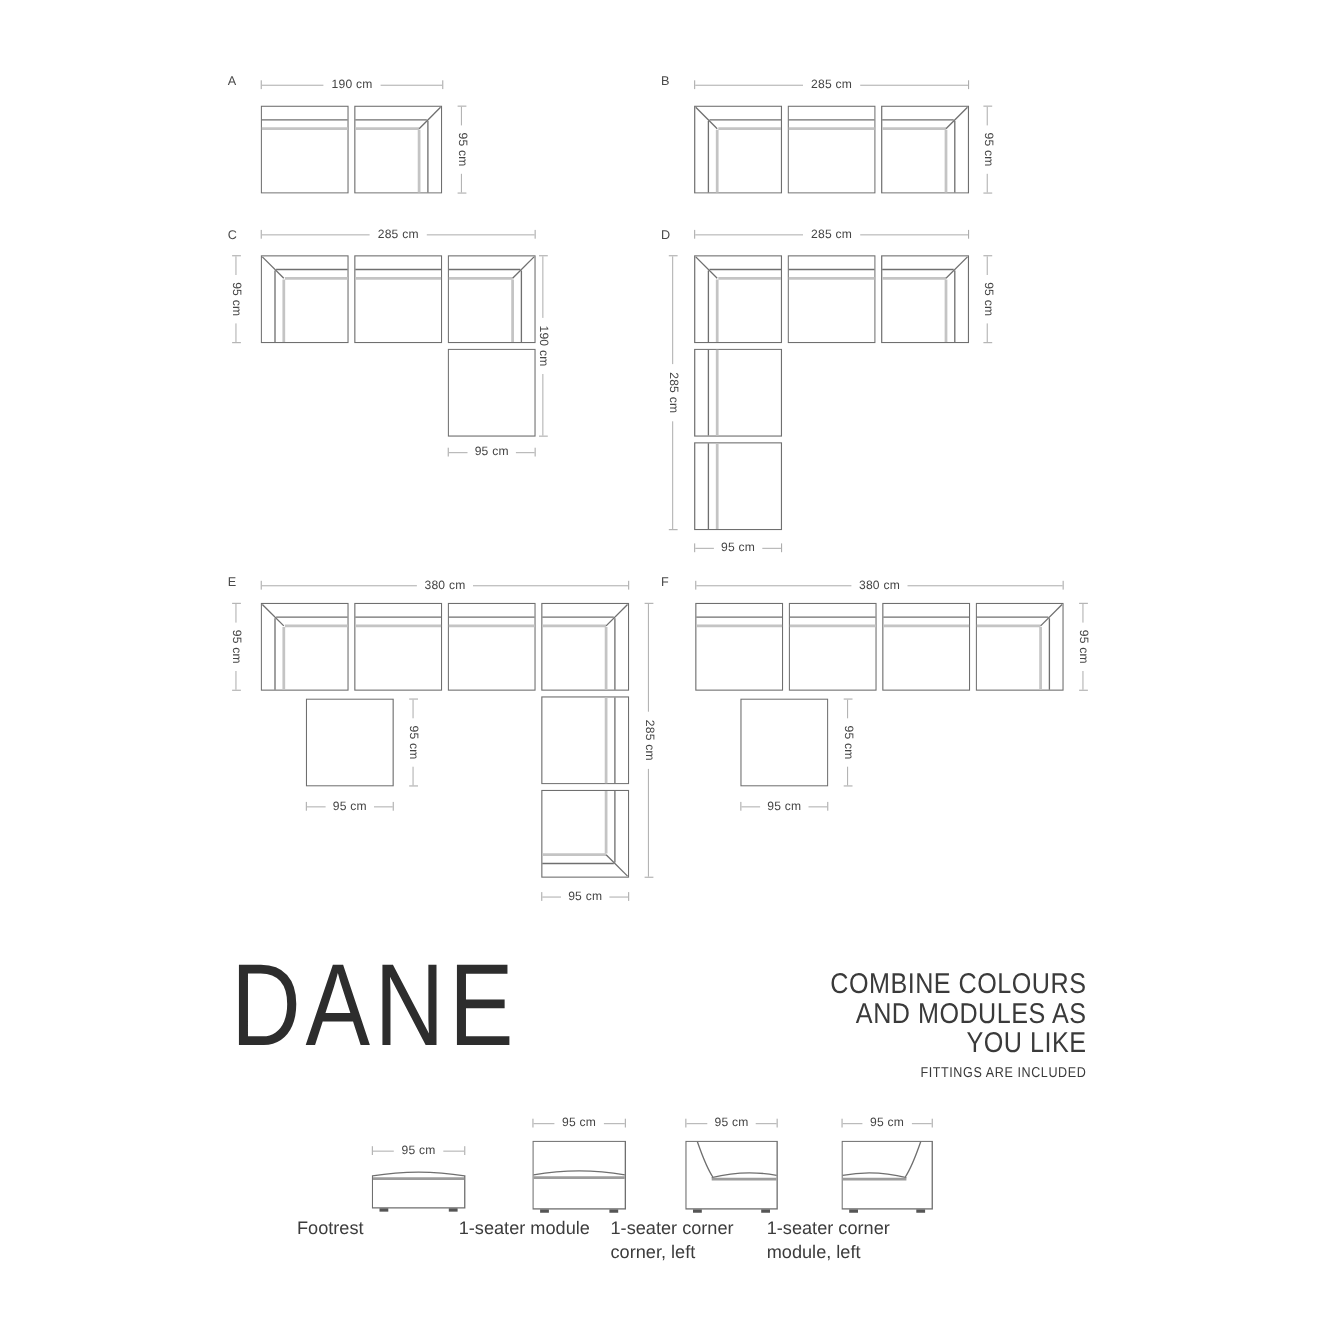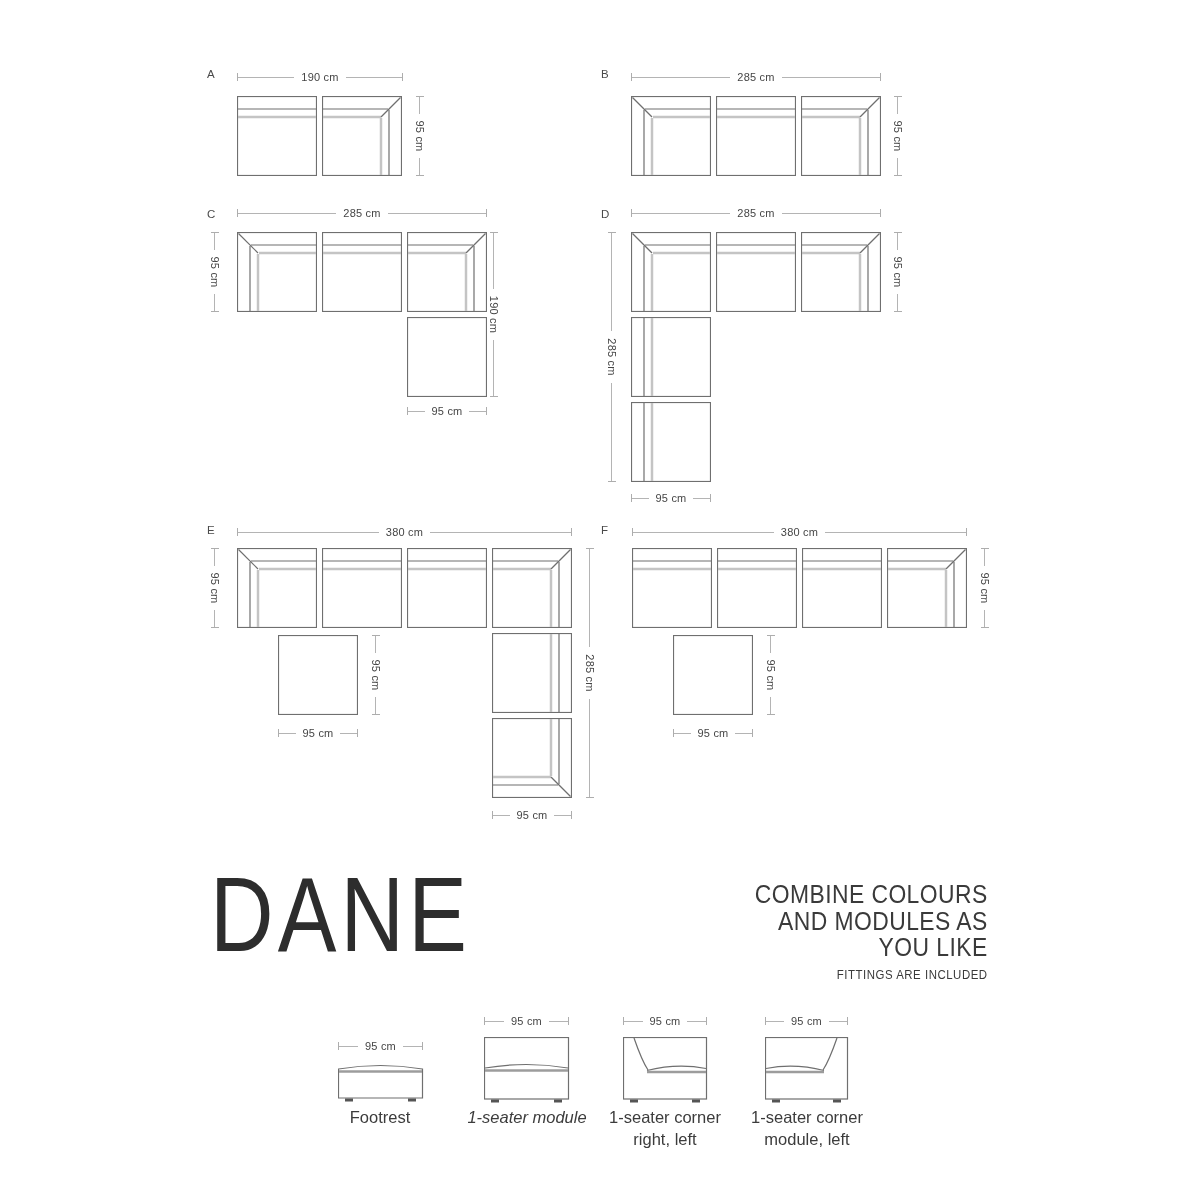--- a/index.html
+++ b/index.html
@@ -18,21 +18,21 @@
     position:absolute;left:210px;top:860px;margin:0;font-weight:400;
     font-size:106px;line-height:1.02;color:#2d2d2d;letter-spacing:5px;
     transform:scaleX(.83);transform-origin:0 0;white-space:nowrap;
   }
   .tagline{
     position:absolute;right:212px;top:881px;text-align:right;color:#3a3a3a;
     font-size:26px;line-height:26.5px;letter-spacing:.5px;
     transform:scaleX(.88);transform-origin:100% 0;white-space:nowrap;
   }
   .tagline .note{font-size:13px;line-height:15px;letter-spacing:.6px;margin-top:6px;color:#3a3a3a;}
-  .cat-label{position:absolute;width:220px;text-align:center;font-size:16.5px;line-height:22px;color:#3c3c3c;}
+  .cat-label{position:absolute;width:220px;font-size:16.5px;line-height:22px;color:#3c3c3c;}
 </style>
 </head>
 <body>
 
 <div id="canvas">
   <h1 class="brand">DANE</h1>
   <div class="tagline">
     <div>COMBINE COLOURS</div>
     <div>AND MODULES AS</div>
     <div>YOU LIKE</div>
@@ -378,41 +378,41 @@
       <div class="seg"></div>
       <div class="tick"></div>
     </div>
     <svg width="86" height="68" viewBox="0 0 86 68" style="position: absolute; left: 484px; top: 1037px;">
       <rect x="0.5" y="0.5" width="84" height="61.5" fill="none" stroke="#6f6f6f" stroke-width="1.2"></rect>
       <path d="M1,31 Q42.5,24 84,31" stroke="#6f6f6f" stroke-width="1.2" fill="none"></path>
       <line x1="1" y1="33.5" x2="84" y2="33.5" stroke="#9c9c9c" stroke-width="2.5" stroke-linecap="butt"></line>
       <rect x="7" y="62.5" width="8" height="3" fill="#555555"></rect>
       <rect x="70" y="62.5" width="8" height="3" fill="#555555"></rect>
     </svg>
-    <div class="cat-label" style="left: 417px; top: 1106px; font-style: italic;">
+    <div class="cat-label" style="left: 417px; top: 1106px;">
       <div>1-seater module</div>
     </div>
     <div class="dim" style="width: 84px; left: 623px; top: 1014px;">
       <div class="tick"></div>
       <div class="seg"></div>
       <div class="txt">95 cm</div>
       <div class="seg"></div>
       <div class="tick"></div>
     </div>
     <svg width="85" height="68" viewBox="0 0 85 68" style="position: absolute; left: 623px; top: 1037px;">
       <rect x="0.5" y="0.5" width="83" height="61.5" fill="none" stroke="#6f6f6f" stroke-width="1.2"></rect>
       <path d="M11,1 Q19,24 25,33" stroke="#6f6f6f" stroke-width="1.2" fill="none"></path>
       <path d="M24,33.5 Q54,26 83,31.5" stroke="#6f6f6f" stroke-width="1.2" fill="none"></path>
       <line x1="24" y1="35" x2="83" y2="35" stroke="#9c9c9c" stroke-width="2.5" stroke-linecap="butt"></line>
       <rect x="7" y="62.5" width="8" height="3" fill="#555555"></rect>
       <rect x="69" y="62.5" width="8" height="3" fill="#555555"></rect>
     </svg>
     <div class="cat-label" style="left: 555px; top: 1106px;">
       <div>1-seater corner</div>
-      <div>right, left</div>
+      <div>corner, left</div>
     </div>
     <div class="dim" style="width: 83px; left: 765px; top: 1014px;">
       <div class="tick"></div>
       <div class="seg"></div>
       <div class="txt">95 cm</div>
       <div class="seg"></div>
       <div class="tick"></div>
     </div>
     <svg width="84" height="68" viewBox="0 0 84 68" style="position: absolute; left: 765px; top: 1037px;">
       <rect x="0.5" y="0.5" width="82" height="61.5" fill="none" stroke="#6f6f6f" stroke-width="1.2"></rect>

